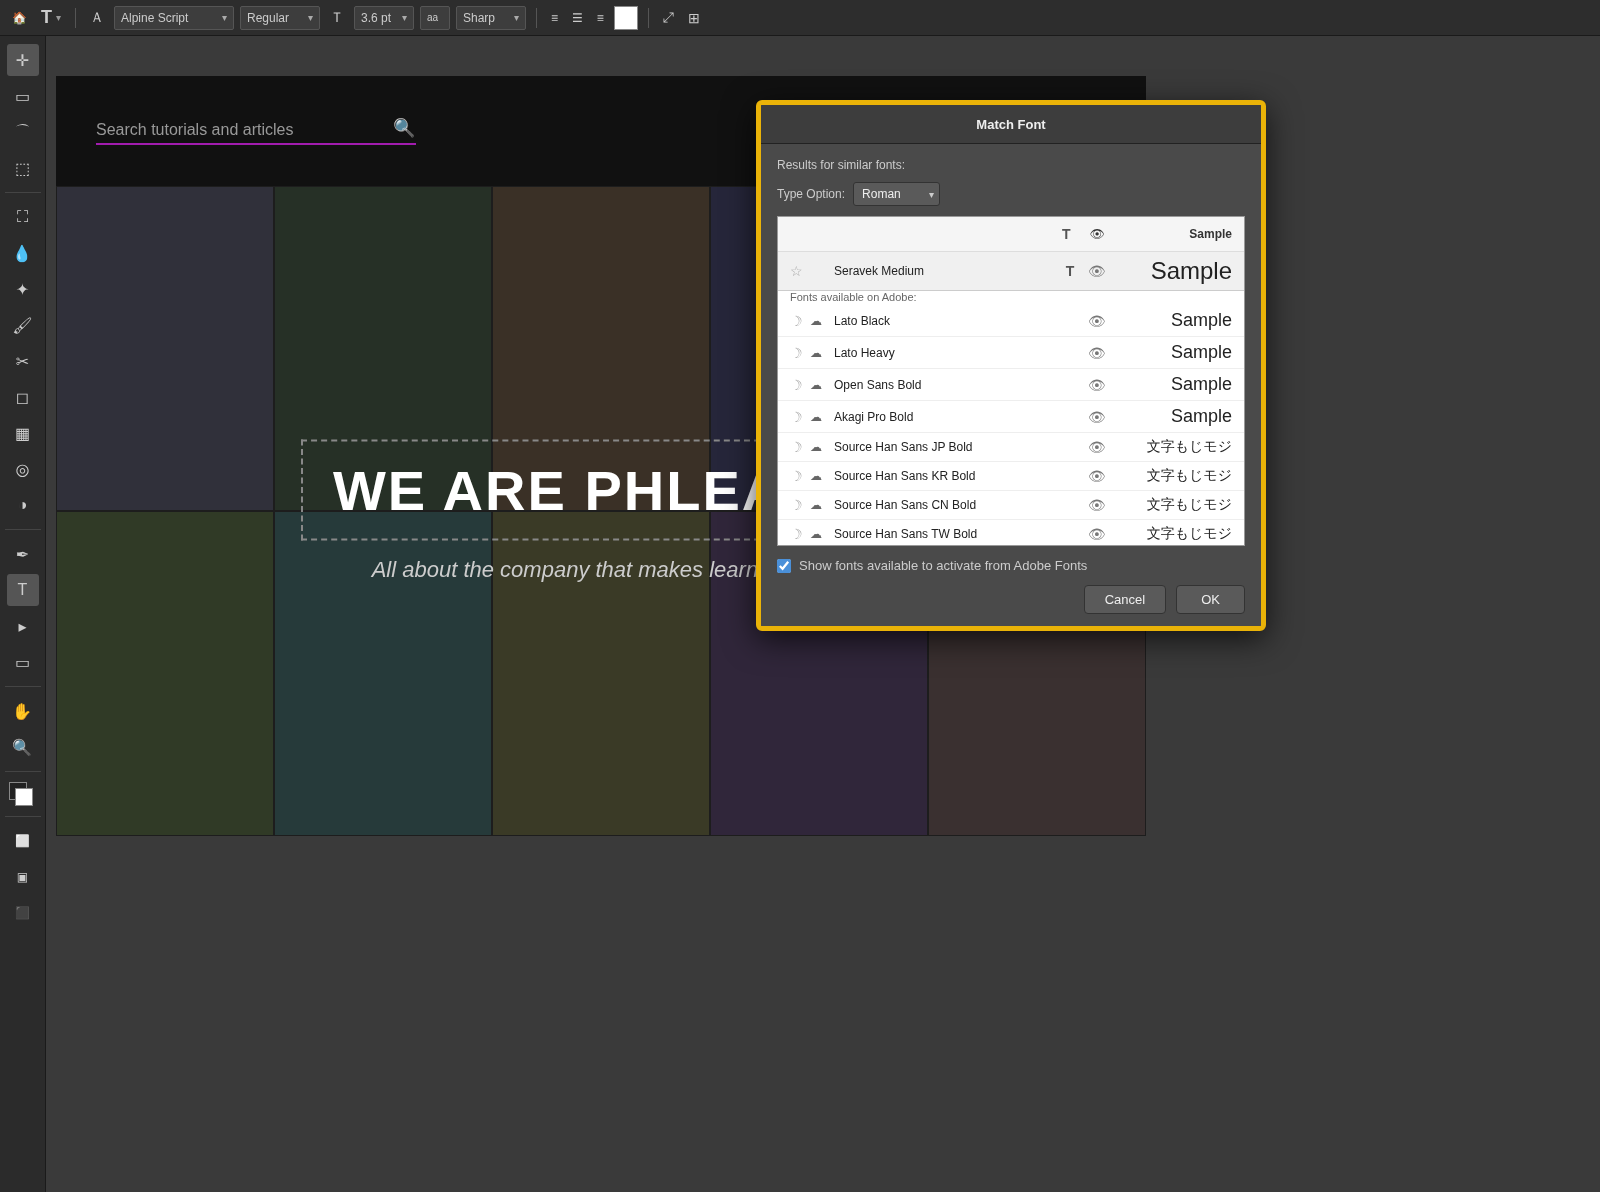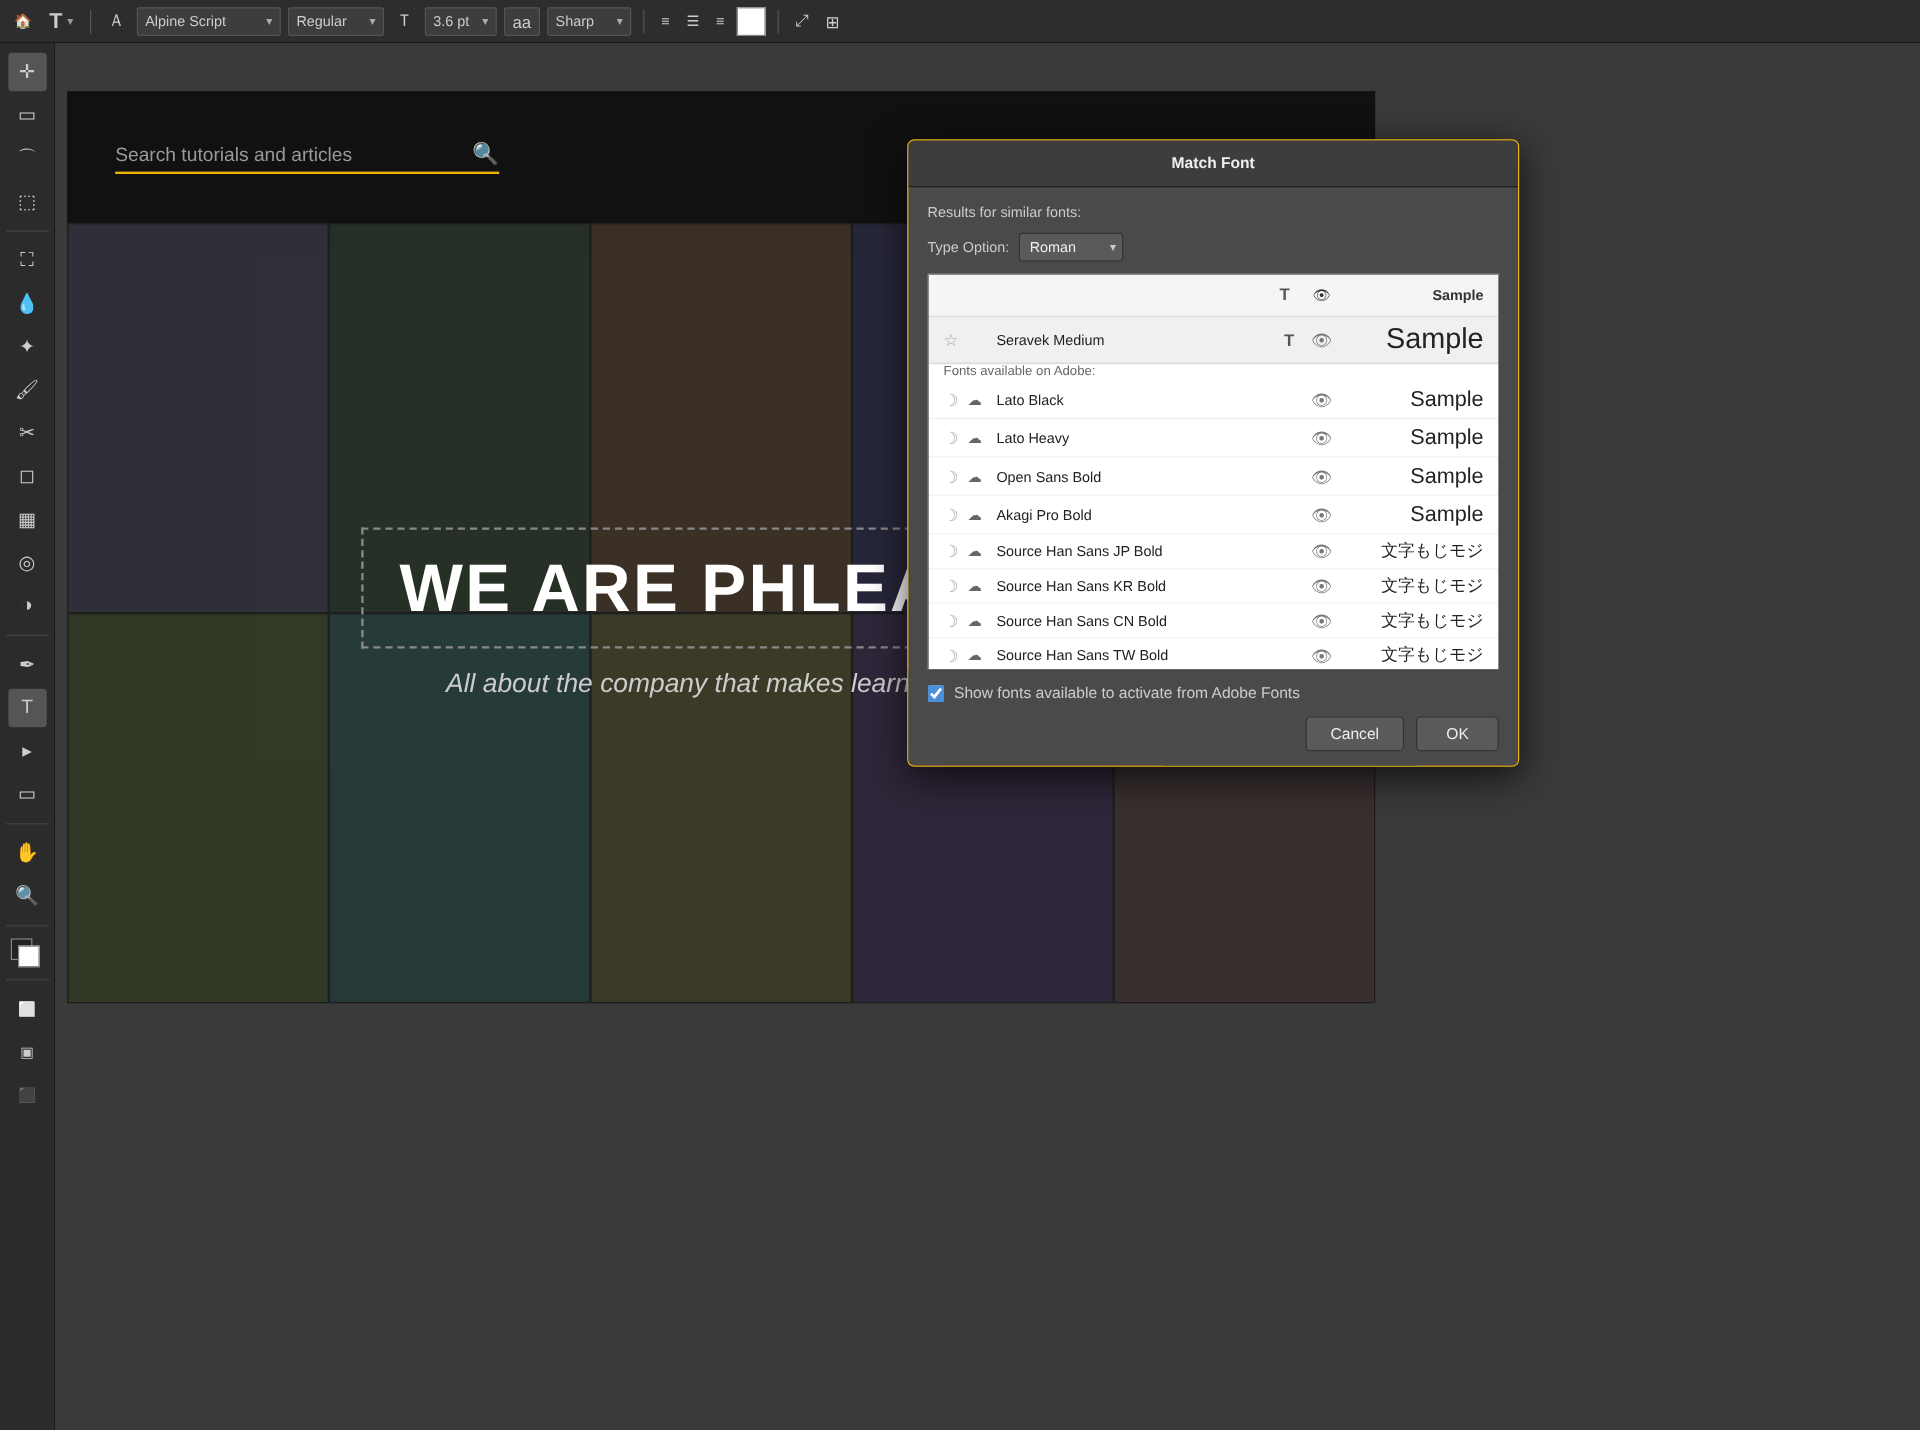--- a/index.html
+++ b/index.html
@@ -122,21 +122,21 @@
       height: 110px;
       background: #111;
       display: flex;
       align-items: center;
       padding: 0 40px;
     }
     .search-bar {
       display: flex;
       align-items: flex-end;
       gap: 8px;
-      border-bottom: 2px solid #eab308;
+      border-bottom: 2px solid #a21caf;
       padding-bottom: 4px;
       width: 320px;
     }
     .search-input-text {
       color: #999;
       font-size: 16px;
       flex: 1;
     }
     .search-icon-btn {
       color: #999;
@@ -204,25 +204,25 @@
     .dialog-overlay {
       position: absolute;
       top: 0;
       left: 0;
       right: 0;
       bottom: 0;
       pointer-events: none;
     }
     .dialog {
       position: absolute;
-      top: 80px;
+      top: 64px;
       left: 710px;
       width: 510px;
       background: #4a4a4a;
-      border: 1px solid #eab308;
+      border: 5px solid #eab308;
       border-radius: 6px;
       box-shadow: 0 8px 32px rgba(0,0,0,0.7);
       pointer-events: all;
       overflow: hidden;
     }
     .dialog-titlebar {
       background: #3d3d3d;
       padding: 10px 16px;
       text-align: center;
       border-bottom: 1px solid #222;
@@ -433,21 +433,21 @@
     <span style="margin-left:auto;font-size:10px;color:#aaa;">▾</span>
   </div>
 
   <div class="toolbar-item" style="font-size:14px;">Ｔ</div>
   <div class="toolbar-dropdown" style="min-width:60px;">
     <span>3.6 pt</span>
     <span style="margin-left:auto;font-size:10px;color:#aaa;">▾</span>
   </div>
 
   <div class="toolbar-dropdown" style="min-width:30px;">
-    <span style="font-size:14px;">aa</span>
+    <span style="font-size:10px;">aa</span>
   </div>
 
   <div class="toolbar-dropdown" style="min-width:70px;justify-content:center;">
     <span>Sharp</span>
     <span style="margin-left:auto;font-size:10px;color:#aaa;">▾</span>
   </div>
   <div class="toolbar-separator"></div>
 
   <div class="toolbar-item">≡</div>
   <div class="toolbar-item">☰</div>

